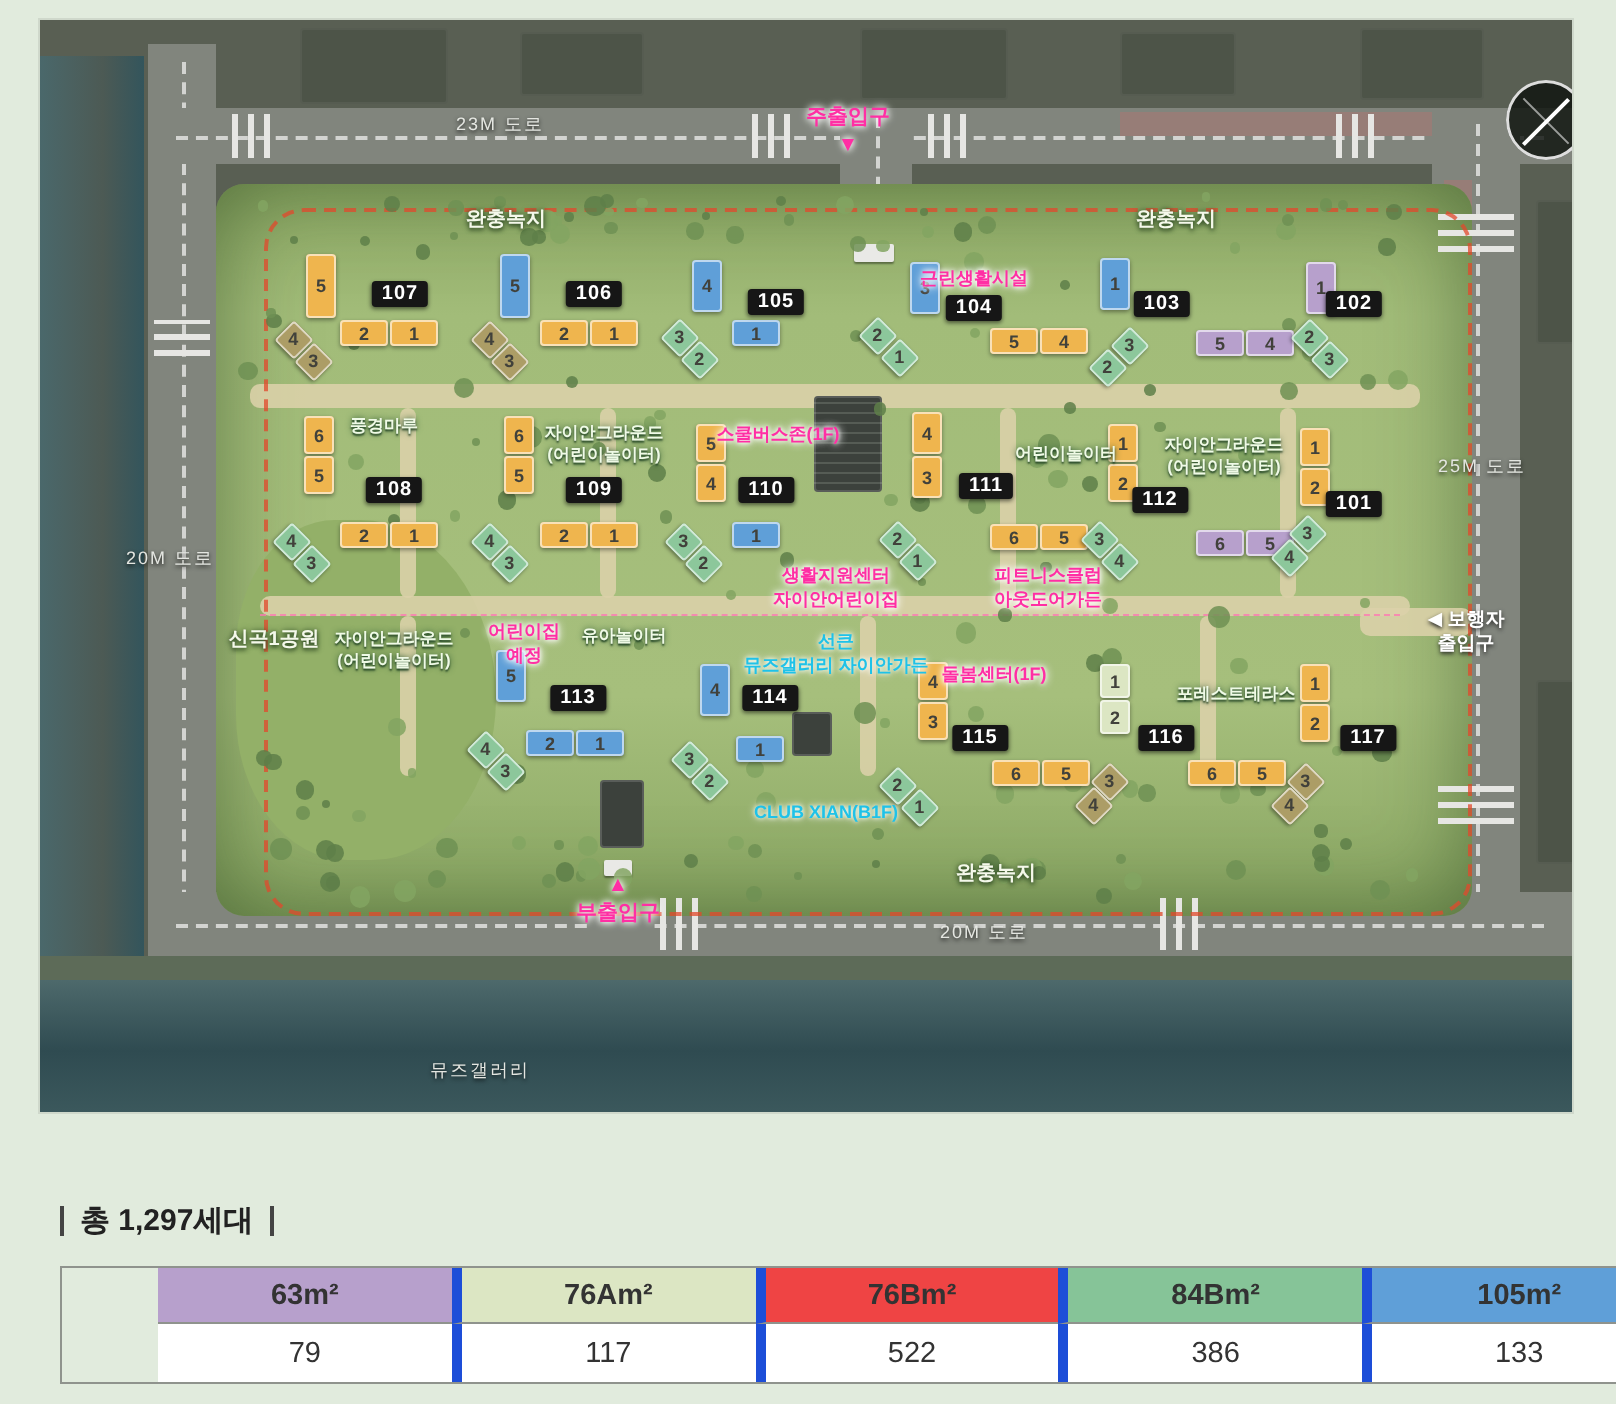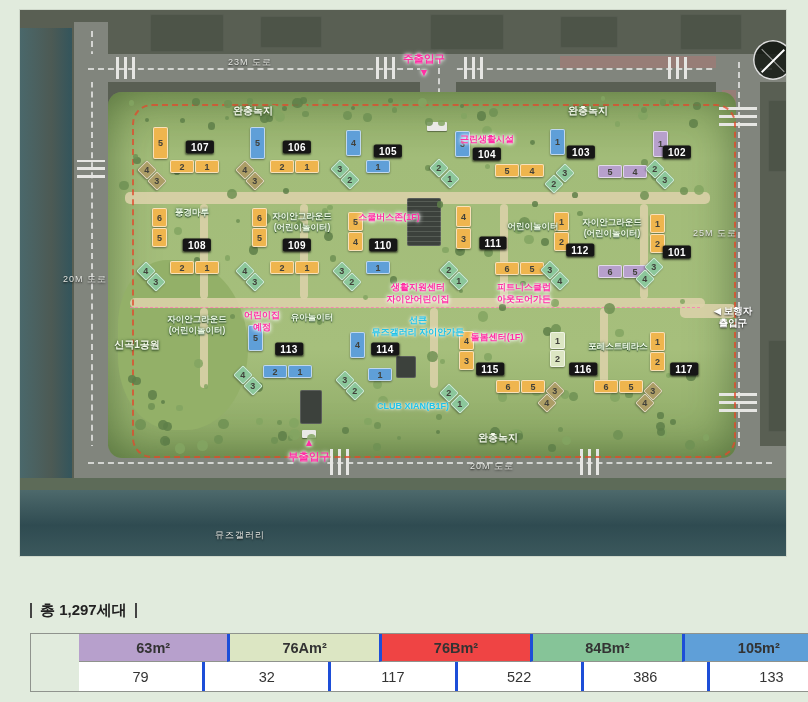--- a/index.html
+++ b/index.html
@@ -59,21 +59,21 @@
   .compass:before,.compass:after{content:"";position:absolute;left:4px;right:4px;top:50%;}
   .compass:before{border-top:2px solid #fff;transform:rotate(-45deg);}
   .compass:after{border-top:1px solid rgba(255,255,255,.55);transform:rotate(45deg);}
   
   .summary-title{position:absolute;left:30px;top:601px;display:flex;align-items:center;gap:8px;
                  font-size:15px;font-weight:bold;color:#222;}
   .summary-title .tick{width:2px;height:15px;background:#444;}
   #legend{position:absolute;left:30px;top:633px;width:754px;border:1px solid #8f938d;z-index:1;padding-left:48px;}
   .lrow{display:flex;}
   .lcell{flex:1;height:27px;display:flex;align-items:center;justify-content:center;
-         font-size:14.5px;color:#333;border-left:3px solid #1d4ed8;}
+         font-size:14.5px;color:#333;border-left:5px solid #1d4ed8;}
   .lcell:first-child{border-left:none;}
   .lrow.head .lcell{font-weight:bold;border-bottom:1px solid #8f938d;}
   .lrow.vals .lcell{background:#fff;height:29px;}
 </style>
 </head>
 <body>
 
 <div id="stage">
   <div id="map">
 
@@ -465,27 +465,27 @@
       <div class="unit" style="left: 630px; top: 342px; width: 15px; height: 19px; background: rgb(239, 181, 78);">2</div>
       <div class="unit diamond" style="left: 626px; top: 374px; width: 14px; height: 14px; background: rgb(172, 157, 102);">
         <span class="dn">3</span>
       </div>
       <div class="unit diamond" style="left: 618px; top: 386px; width: 14px; height: 14px; background: rgb(172, 157, 102);">
         <span class="dn">4</span>
       </div>
       <div class="chip" style="left: 664px; top: 359px;">117</div>
       <div class="lbl road-t" style="left: 230px; top: 53px;">23M 도로</div>
       <div class="lbl road-t" style="left: 65px; top: 270px;">20M 도로</div>
-      <div class="lbl road-t" style="left: 695px; top: 224px;">25M 도로</div>
+      <div class="lbl road-t" style="left: 721px; top: 224px;">25M 도로</div>
       <div class="lbl road-t" style="left: 472px; top: 457px;">20M 도로</div>
       <div class="lbl road-t" style="left: 220px; top: 526px;">뮤즈갤러리</div>
       <div class="lbl area" style="left: 233px; top: 100px;">완충녹지</div>
       <div class="lbl area" style="left: 568px; top: 100px;">완충녹지</div>
       <div class="lbl area" style="left: 478px; top: 427px;">완충녹지</div>
-      <div class="lbl area" style="left: 117px; top: 334px;">신곡1공원</div>
+      <div class="lbl area" style="left: 117px; top: 310px;">신곡1공원</div>
       <div class="lbl amenity" style="left: 172px; top: 203px;">풍경마루</div>
       <div class="lbl amenity" style="left: 513px; top: 217px;">어린이놀이터</div>
       <div class="lbl amenity" style="left: 292px; top: 308px;">유아놀이터</div>
       <div class="lbl amenity" style="left: 598px; top: 337px;">포레스트테라스</div>
       <div class="lbl amenity" style="left: 282px; top: 212px;">자이안그라운드
 (어린이놀이터)</div>
       <div class="lbl amenity" style="left: 592px; top: 218px;">자이안그라운드
 (어린이놀이터)</div>
       <div class="lbl amenity" style="left: 177px; top: 315px;">자이안그라운드
 (어린이놀이터)</div>
@@ -517,20 +517,19 @@
   <div id="legend">
     <div class="lrow head">
         <div class="lcell" style="background: rgb(183, 160, 204);">63m²</div>
         <div class="lcell" style="background: rgb(220, 230, 195);">76Am²</div>
         <div class="lcell" style="background: #ef4444;">76Bm²</div>
         <div class="lcell" style="background: rgb(134, 196, 152);">84Bm²</div>
         <div class="lcell" style="background: rgb(95, 159, 216);">105m²</div>
       </div>
     <div class="lrow vals">
         <div class="lcell">79</div>
-        <div class="lcell">32</div>
         <div class="lcell">117</div>
         <div class="lcell">522</div>
         <div class="lcell">386</div>
         <div class="lcell">133</div>
       </div>
   </div>
 </div>
 
 </body></html>

